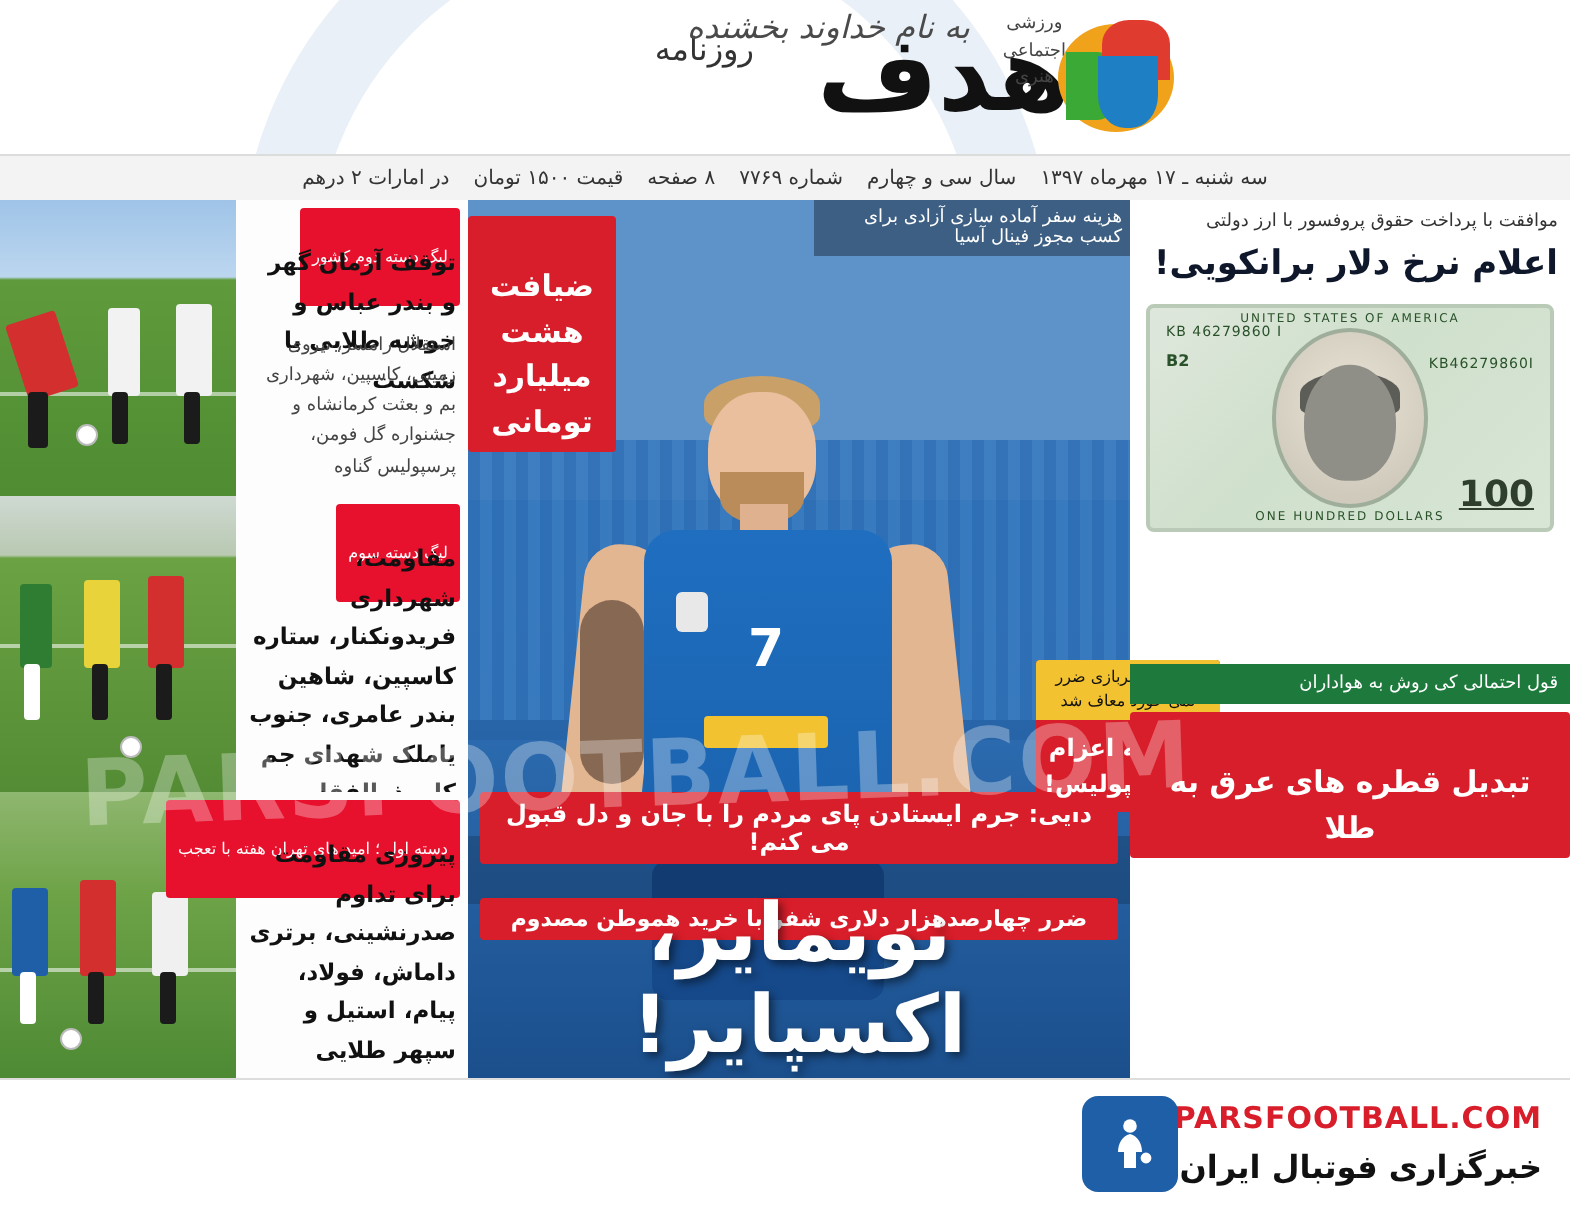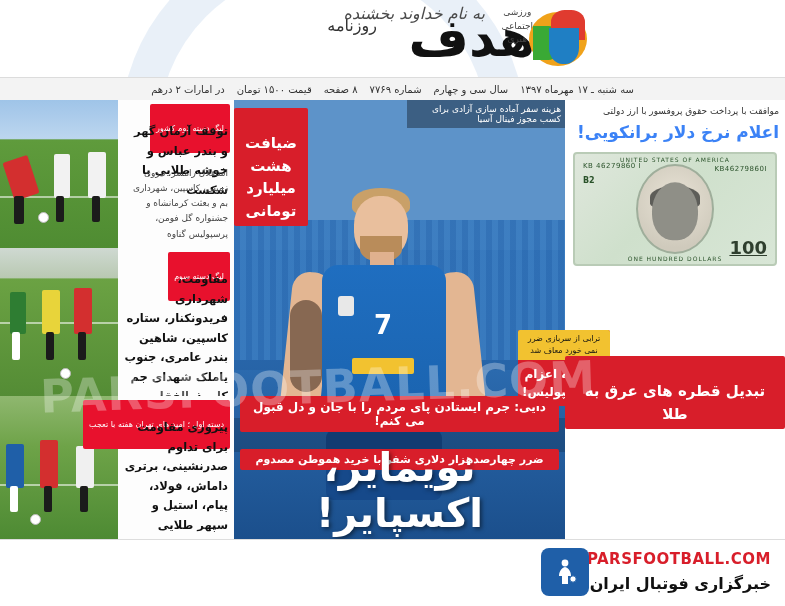--- a/index.html
+++ b/index.html
@@ -166,41 +166,41 @@
   
   .col-right{position:absolute;left:565px;top:100px;width:220px;height:440px;}
 
   .lead{
     position:absolute;left:0;width:220px;background:#fff;
   }
   .lead-kicker{
     font-size:9px;color:#333;text-align:right;padding:4px 6px 0 6px;line-height:1.6;
   }
   .lead-title{
-    font-size:17px;font-weight:bold;color:#3b82f6;text-align:right;padding:2px 6px 6px 6px;line-height:1.5;
+    font-size:17px;font-weight:bold;color:#0f172a;text-align:right;padding:2px 6px 6px 6px;line-height:1.5;
   }
   .bill{
     position:relative;margin:0 8px;height:110px;border-radius:4px;
     background:linear-gradient(135deg,#dfe7dc 0%,#cfe0cc 45%,#d8e6d6 100%);
     border:2px solid #b9cbb6;overflow:hidden;
   }
   .bill-oval{
     position:absolute;left:50%;top:50%;transform:translate(-50%,-50%);
     width:74px;height:86px;border-radius:50%;
     background:radial-gradient(circle at 50% 40%,#e9e3d6 0%,#cfcabc 75%);
     border:2px solid #9fae9b;
   }
   .bill-face{
     position:absolute;left:50%;top:50%;transform:translate(-50%,-46%);
     width:46px;height:58px;border-radius:50% 50% 45% 45%;background:#8f8f87;
   }
   .bill-hair{position:absolute;left:50%;top:20px;transform:translateX(-50%);width:50px;height:22px;border-radius:50% 50% 20% 20%;background:#5d5d58;}
   .bill-100{position:absolute;right:8px;bottom:6px;font-size:18px;font-weight:bold;color:#2f3f2e;text-decoration:underline;}
   .bill-sn{position:absolute;left:8px;top:8px;font-size:7px;color:#2a522a;letter-spacing:.5px;}
-  .bill-sn2{position:absolute;right:8px;top:11px;font-size:7px;color:#2a522a;letter-spacing:.5px;}
+  .bill-sn2{position:absolute;right:8px;top:24px;font-size:7px;color:#2a522a;letter-spacing:.5px;}
   .bill-top{position:absolute;left:0;right:0;top:2px;text-align:center;font-size:6px;color:#2a522a;letter-spacing:1px;}
   .bill-bottom{position:absolute;left:0;right:0;bottom:2px;text-align:center;font-size:6px;color:#2a522a;letter-spacing:1px;}
   .bill-corner{position:absolute;font-size:8px;color:#2a522a;font-weight:bold;}
 
   .redbox{
     background:#d81e2a;color:#fff;text-align:center;border-radius:2px;
   }
   .redbox .rb-title{font-size:15px;font-weight:bold;line-height:1.5;padding:24px 6px 4px;}
   .green-strip{
     background:#1d7a3c;color:#fff;font-size:9px;text-align:right;padding:3px 6px;line-height:1.6;
@@ -368,20 +368,21 @@
         <div class="bill-corner" style="left:8px;top:22px;">B2</div>
         <div class="bill-oval">
           <div class="bill-hair"></div>
           <div class="bill-face"></div>
         </div>
         <div class="bill-100">100</div>
         <div class="bill-bottom">ONE HUNDRED DOLLARS</div>
       </div>
     </div>
 
+    <div class="green-strip" style="position:absolute;top:232px;left:0;width:220px;box-sizing:border-box;">قول احتمالی کی روش به هواداران</div>
 
     <div class="redbox" style="position:absolute;top:256px;left:0;width:220px;">
       <div class="rb-title">تبدیل قطره های عرق به طلا</div>
     </div>
   </div>
 
   <div class="wm-text">PARSFOOTBALL.COM</div>
 
   <div class="footer">
     <div class="footer-right">

